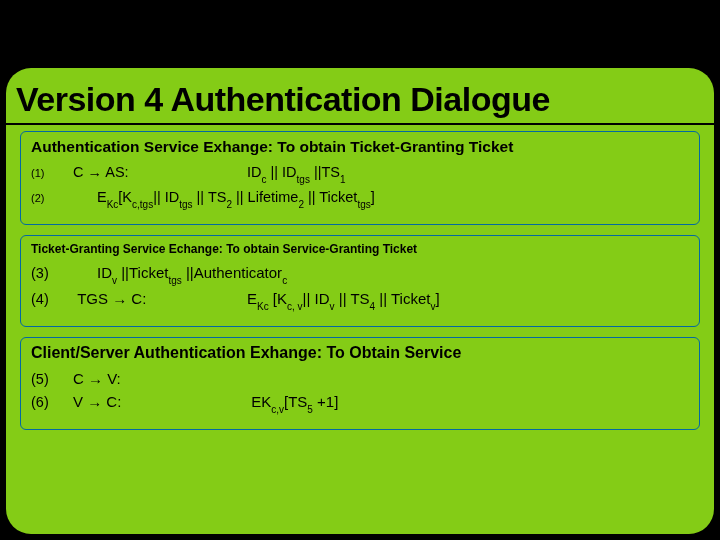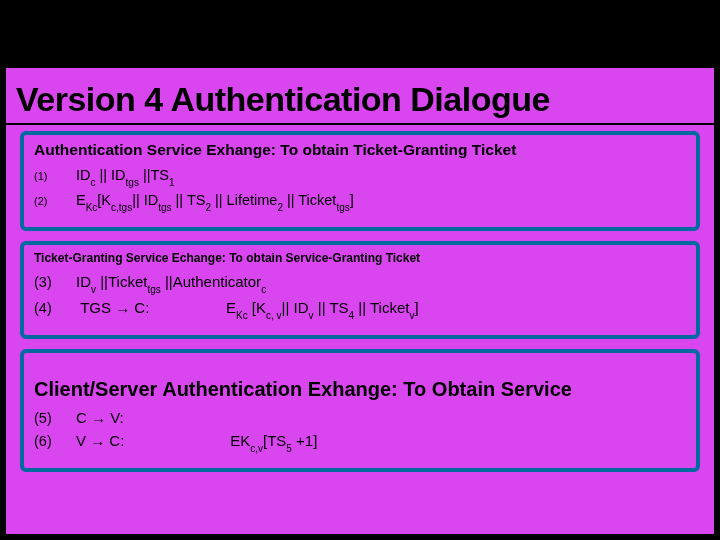--- a/index.html
+++ b/index.html
@@ -9,71 +9,73 @@
     height: 540px;
     background: #000;
     font-family: Arial, Helvetica, sans-serif;
   }
   .slide {
     position: absolute;
     left: 6px;
     top: 68px;
     width: 708px;
     height: 466px;
-    background: #d946ef;
+    background: #84cc16;
+    border-radius: 25px;
   }
   .title {
     font-size: 34px;
     font-weight: bold;
     color: #000;
     padding: 12px 10px 4px 10px;
     border-bottom: 2px solid #000;
     letter-spacing: -0.5px;
   }
   .box {
-    border: 4px solid #0369a1;
+    border: 1px solid #0369a1;
     border-radius: 6px;
     margin: 6px 14px 10px 14px;
     padding: 6px 10px 10px 10px;
   }
   .box-header {
     font-weight: bold;
     font-size: 15.5px;
     margin-bottom: 8px;
   }
   .row {
     display: flex;
     align-items: baseline;
     font-size: 14.5px;
     margin: 6px 0;
   }
   .col-step { width: 42px; font-size: 11px; }
   .col-step.big { font-size: 14.5px; }
   .col-dir  { width: 150px; }
-  .col-msg  { flex: 1; }
+  .col-msg  { flex: 1; margin-left: 24px; }
   .sub { font-size: 10px; vertical-align: sub; position: relative; top: 0.2em; }
   .serif { font-family: "Comic Sans MS", "Segoe Print", cursive, sans-serif; font-size: 15px; }
   .serif .box-header { font-size: 12px; }
   .serif .row { font-size: 15px; }
   .serif .sub { font-size: 10px; }
   .box3 { font-family: "Comic Sans MS", "Segoe Print", cursive, sans-serif; }
-  .box3 .box-header { font-size: 20px; font-weight: bold; margin-top: 19px; }
+  .box3 .box-header { font-size: 16px; font-weight: bold; }
   .box3 .row { font-size: 15px; }
 </style>
 </head>
 <body>
 
 <div class="slide">
 
   <div class="title">Version 4 Authentication Dialogue</div>
 
   <div class="box">
     <div class="box-header">Authentication Service Exhange: To obtain Ticket-Granting Ticket</div>
     <div class="row">
       <div class="col-step">(1)</div>
+      <div class="col-dir">C → AS:</div>
       <div class="col-msg">ID<span class="sub">c</span> || ID<span class="sub">tgs</span> ||TS<span class="sub">1</span></div>
     </div>
     <div class="row">
       <div class="col-step">(2)</div>
       <div class="col-msg">E<span class="sub">Kc</span>[K<span class="sub">c,tgs</span>|| ID<span class="sub">tgs</span> || TS<span class="sub">2</span> || Lifetime<span class="sub">2</span> || Ticket<span class="sub">tgs</span>]</div>
     </div>
   </div>
 
   <div class="box serif">
     <div class="box-header">Ticket-Granting Service Echange: To obtain Service-Granting Ticket</div>

